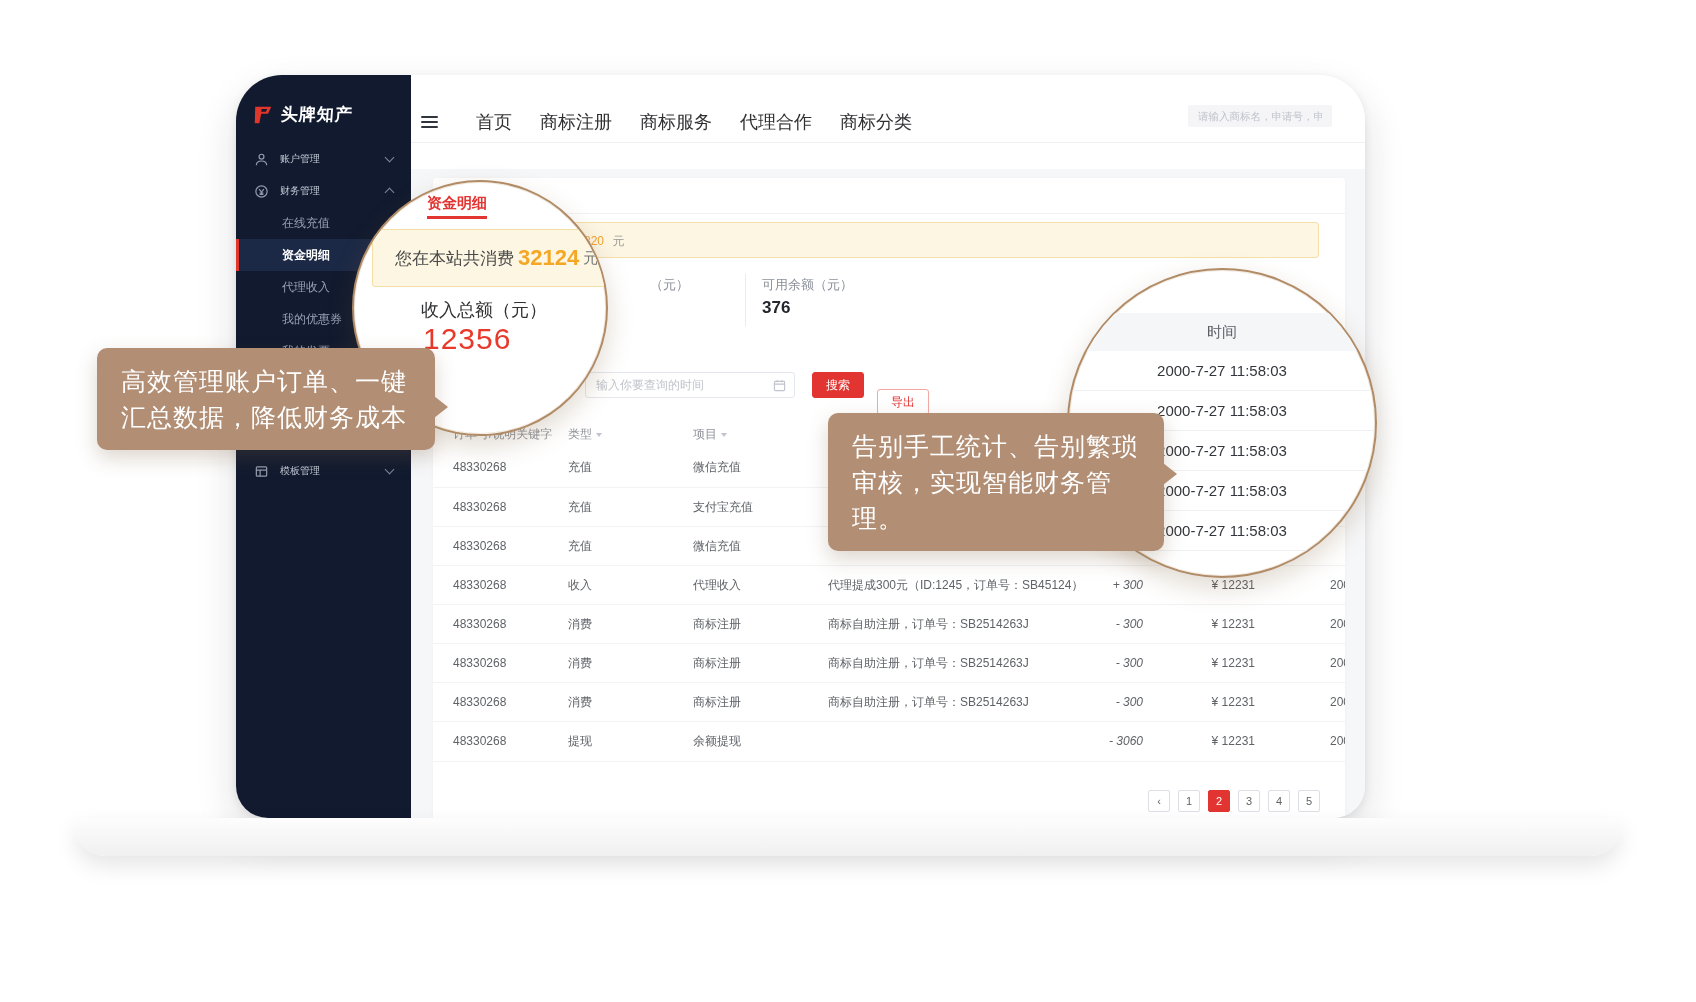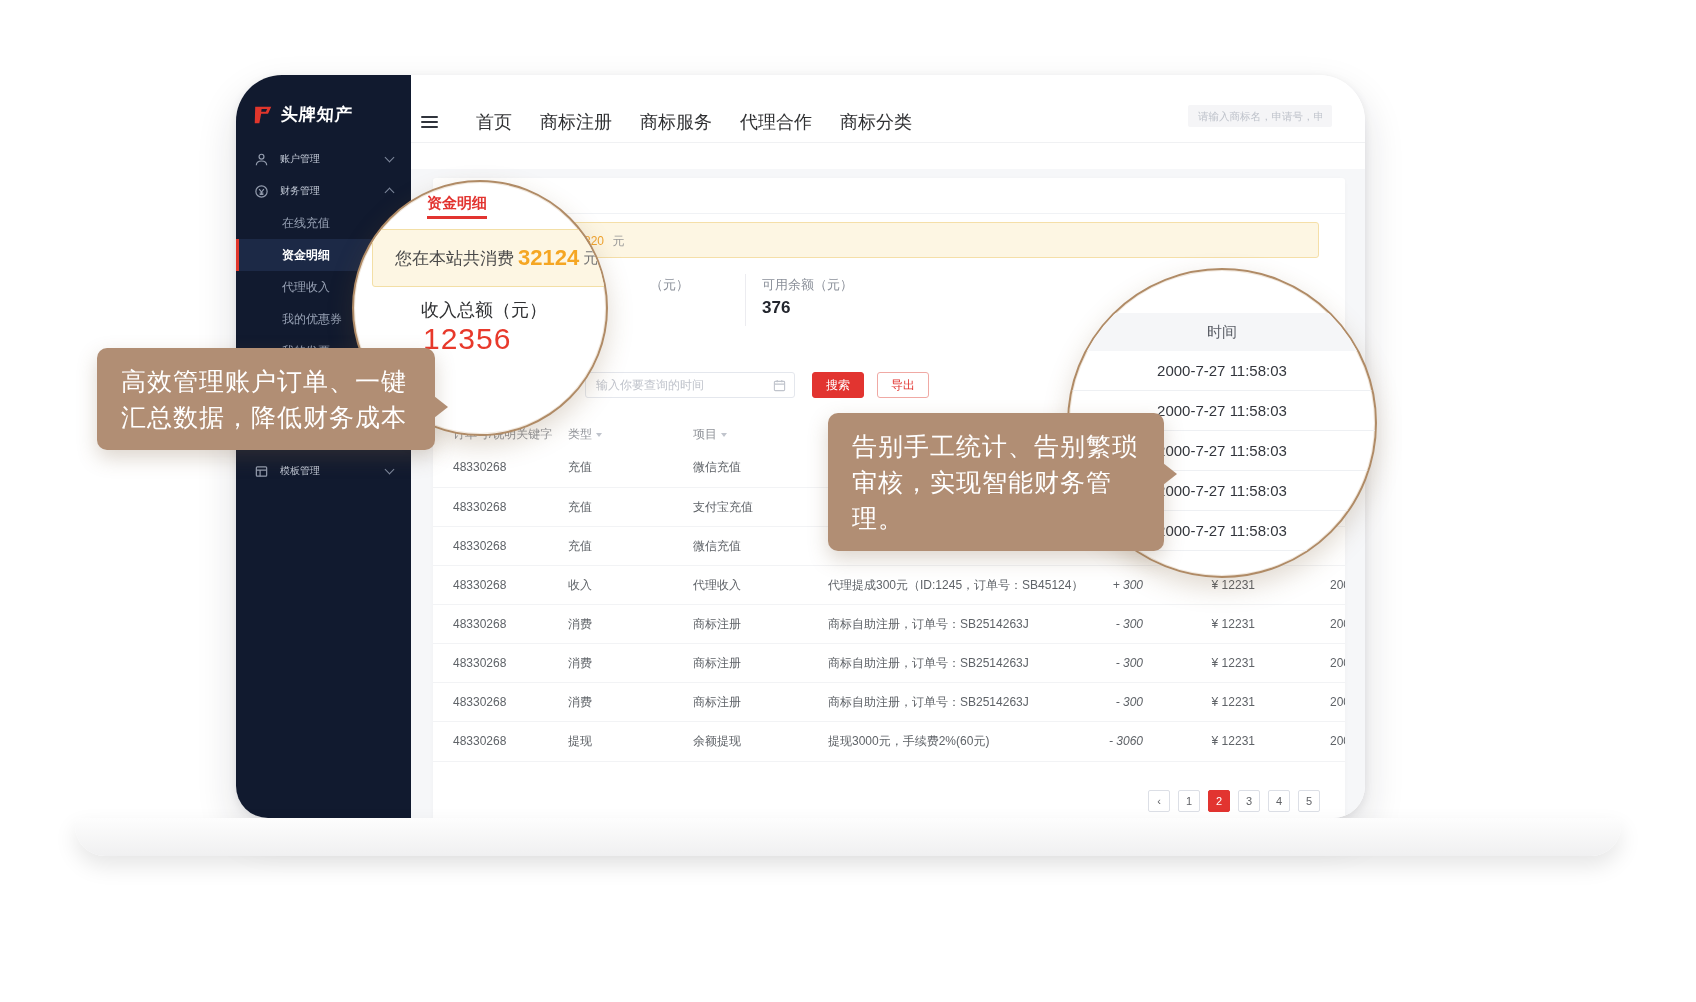--- a/index.html
+++ b/index.html
@@ -67,21 +67,21 @@
   .stat-value { position:absolute; font-size:17px; font-weight:bold; color:#23262e; }
   .stat-div { position:absolute; width:1px; background:#ececf0; }
 
   .date-input { position:absolute; left:152px; top:194px; width:210px; height:26px; background:#fff;
             border:1px solid #e4e7ed; border-radius:3px; cursor:text; }
   .date-input .ph { position:absolute; left:10px; line-height:24px; font-size:12px; color:#c0c4cc; }
   .date-input svg { position:absolute; right:8px; top:6px; }
   .btn { position:absolute; top:194px; width:52px; height:26px; border-radius:3px; font-size:12px;
          line-height:24px; text-align:center; cursor:pointer; }
   .btn.search { left:379px; background:#e23430; color:#fff; border:1px solid #e23430; }
-  .btn.export { left:444px; background:#fff; color:#e23430; border:1px solid #f0a9a4; }
+  .btn.export { left:444px; background:#fff; color:#e23430; border:1px solid #f0a9a4;margin-top:17px; }
 
   
   .th { position:absolute; top:248px; font-size:12px; color:#909399; white-space:nowrap; }
   .caret { display:inline-block; width:0; height:0; border-left:3.5px solid transparent;
            border-right:3.5px solid transparent; border-top:4px solid #c0c4cc; margin-left:4px; vertical-align:middle; }
   .trow { position:absolute; left:0; width:100%; height:39px; border-top:1px solid #f2f3f5; }
   .trow .cell { position:absolute; top:0; line-height:38px; font-size:12px; color:#5f6368; white-space:nowrap; }
   .c-order { left:20px; }
   .c-type { left:135px; }
   .c-proj { left:260px; }
@@ -295,21 +295,20 @@
           <span class="cell c-proj">商标注册</span>
           <span class="cell c-desc">商标自助注册，订单号：SB2514263J</span>
           <span class="cell c-amt">- 300</span>
           <span class="cell c-bal">¥ 12231</span>
           <span class="cell c-time">2000-7-27  11:58:03</span>
         </div>
         <div class="trow" style="top:543px;">
           <span class="cell c-order">48330268</span>
           <span class="cell c-type">提现</span>
           <span class="cell c-proj">余额提现</span>
-          <span class="cell c-desc">提现3000元，手续费2%(60元)</span>
           <span class="cell c-amt">- 3060</span>
           <span class="cell c-bal">¥ 12231</span>
           <span class="cell c-time">2000-7-27  11:58:03</span>
         </div>
         <div class="tbl-bottom"></div>
 
         <div class="pagination">
           <div class="pg">‹</div>
           <div class="pg">1</div>
           <div class="pg active">2</div>

